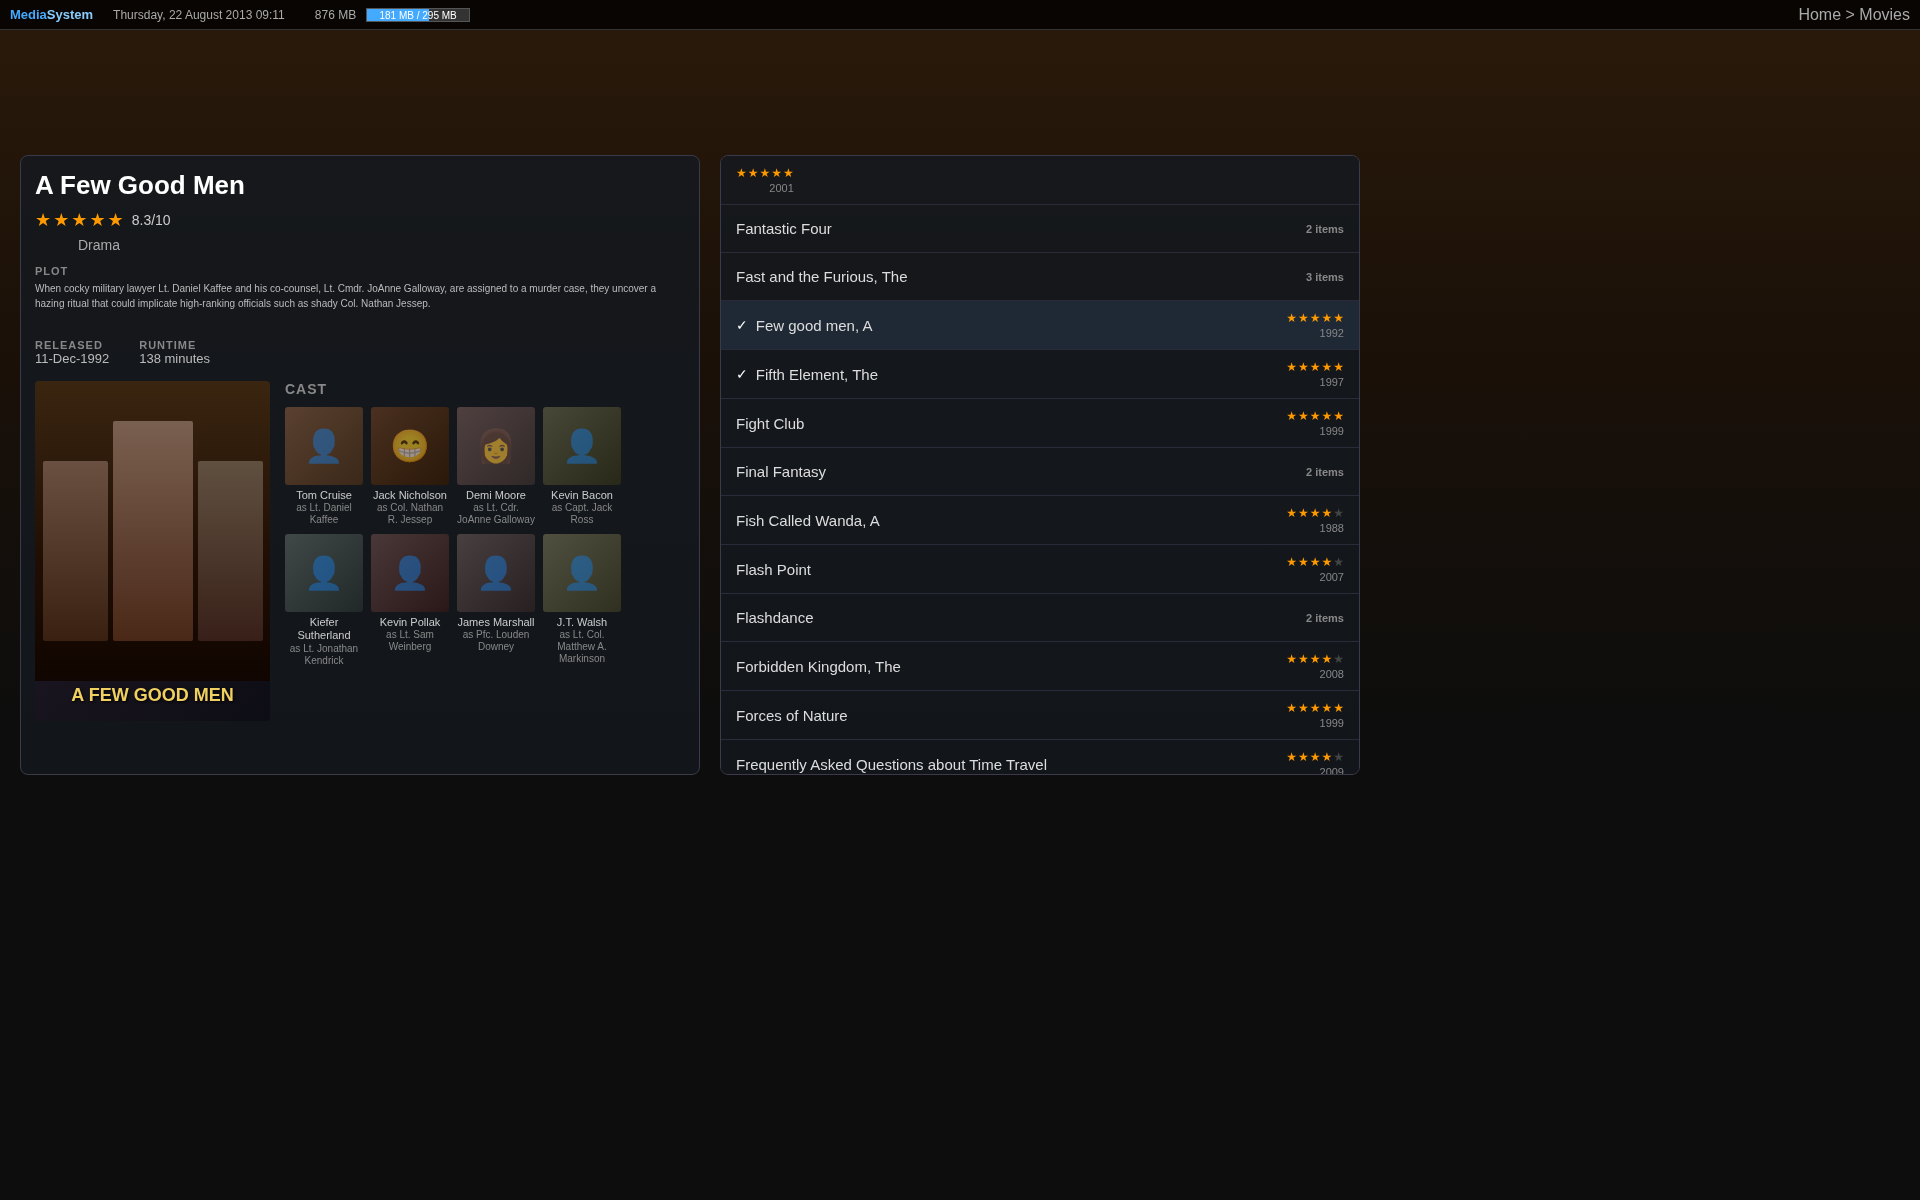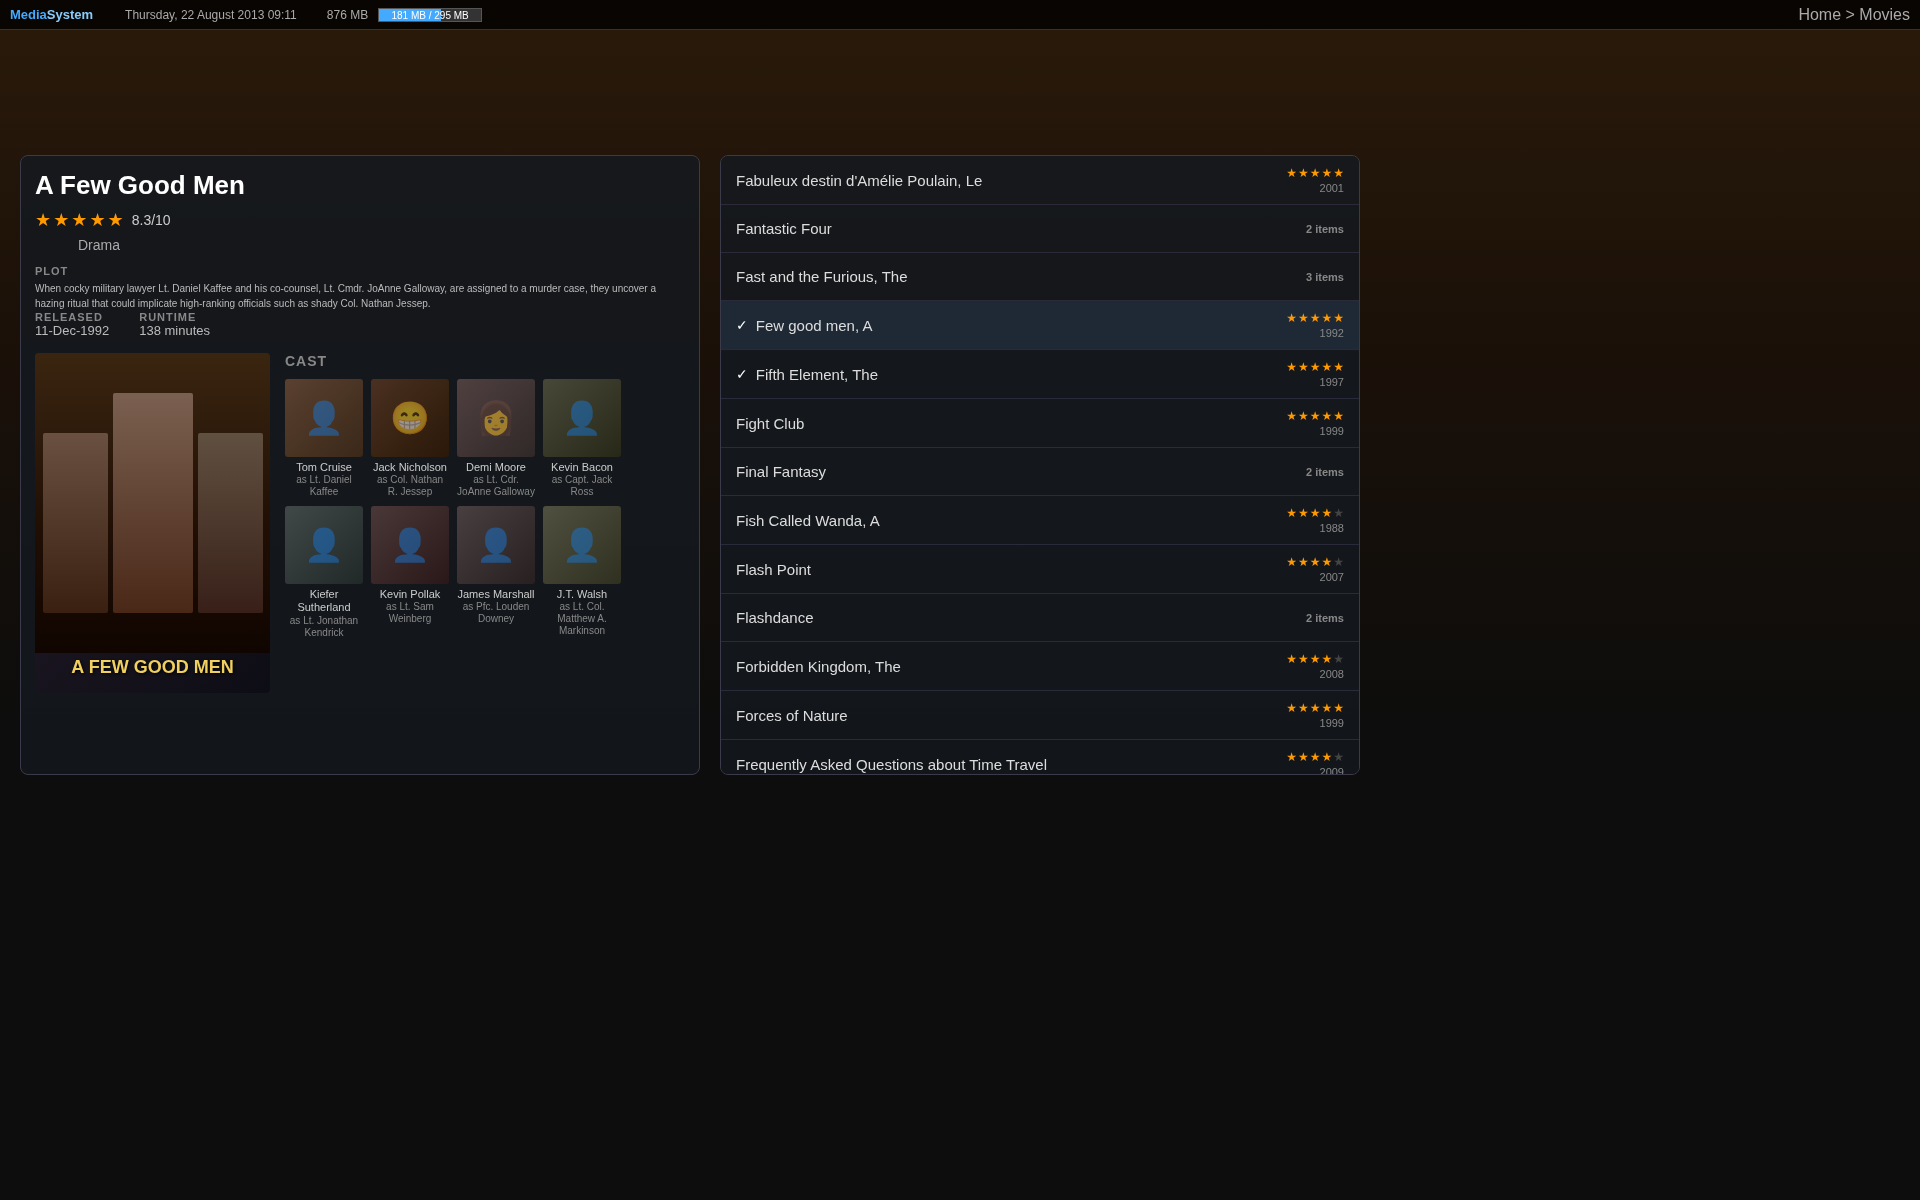--- a/index.html
+++ b/index.html
@@ -30,21 +30,21 @@
       display: flex;
       align-items: center;
       padding: 0 10px;
       z-index: 10;
       border-bottom: 1px solid #333;
     }
     .topbar-logo {
       font-size: 13px;
       font-weight: bold;
       color: #fff;
-      margin-right: 32px;
+      margin-right: 20px;
     }
     .topbar-logo span { color: #4af; }
     .topbar-date {
       font-size: 12px;
       color: #aaa;
       margin-right: 30px;
     }
     .topbar-mem {
       font-size: 12px;
       color: #aaa;
@@ -130,21 +130,21 @@
       font-size: 14px;
     }
 
     .genre {
       color: #aaa;
       font-size: 14px;
       margin-bottom: 12px;
       margin-left: 43px;
     }
 
-    .plot-section { margin-bottom: 0; }
+    .plot-section { margin-bottom: 28px; }
     .plot-label {
       font-size: 11px;
       color: #888;
       font-weight: bold;
       letter-spacing: 1px;
       margin-bottom: 4px;
     }
     .plot-text {
       font-size: 10px;
       color: #bbb;
@@ -469,21 +469,20 @@
   </div>
           </div>
       </div>
     </div>
   </div>
 
   <div class="list-panel">
 
   <div class="movie-list-item">
 
-      <span class="movie-list-title">Fabuleux destin d'Amélie Poulain, Le</span>
       <div class="movie-list-right">
         <div class="movie-stars-small">
             <span class="star-s">★</span>
             <span class="star-s">★</span>
             <span class="star-s">★</span>
             <span class="star-s">★</span>
             <span class="star-s">★</span>
           </div>
         <span class="movie-year">2001</span>
 

